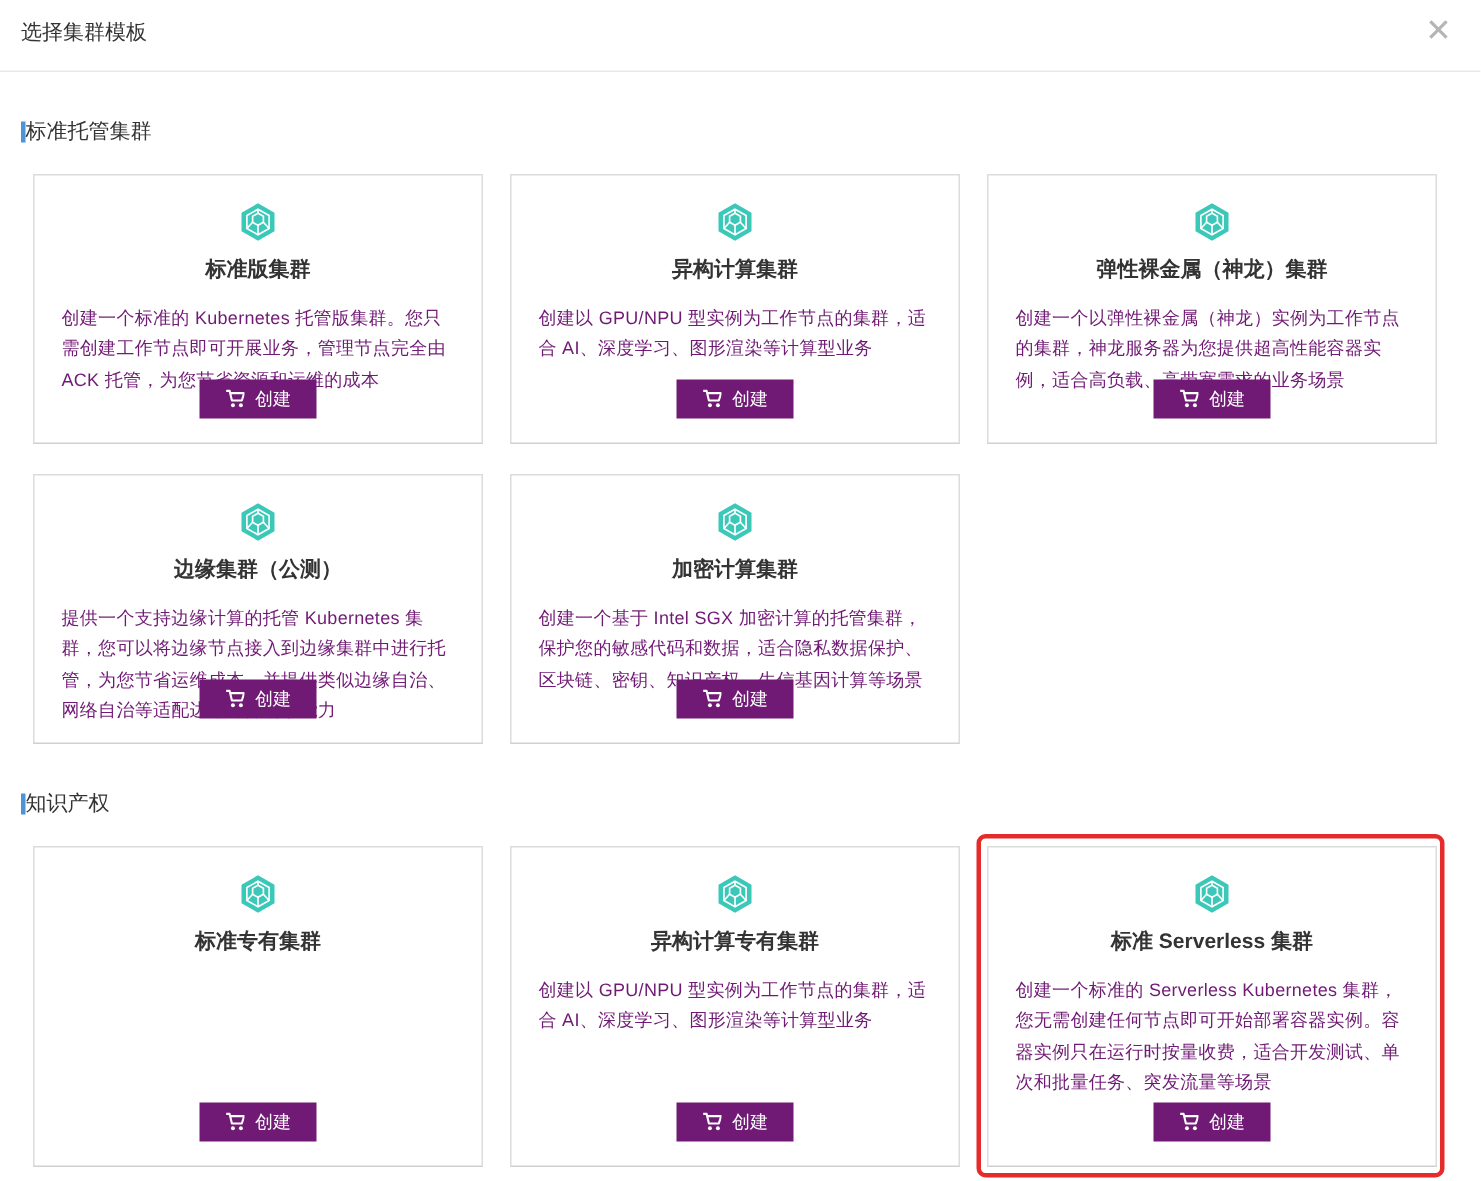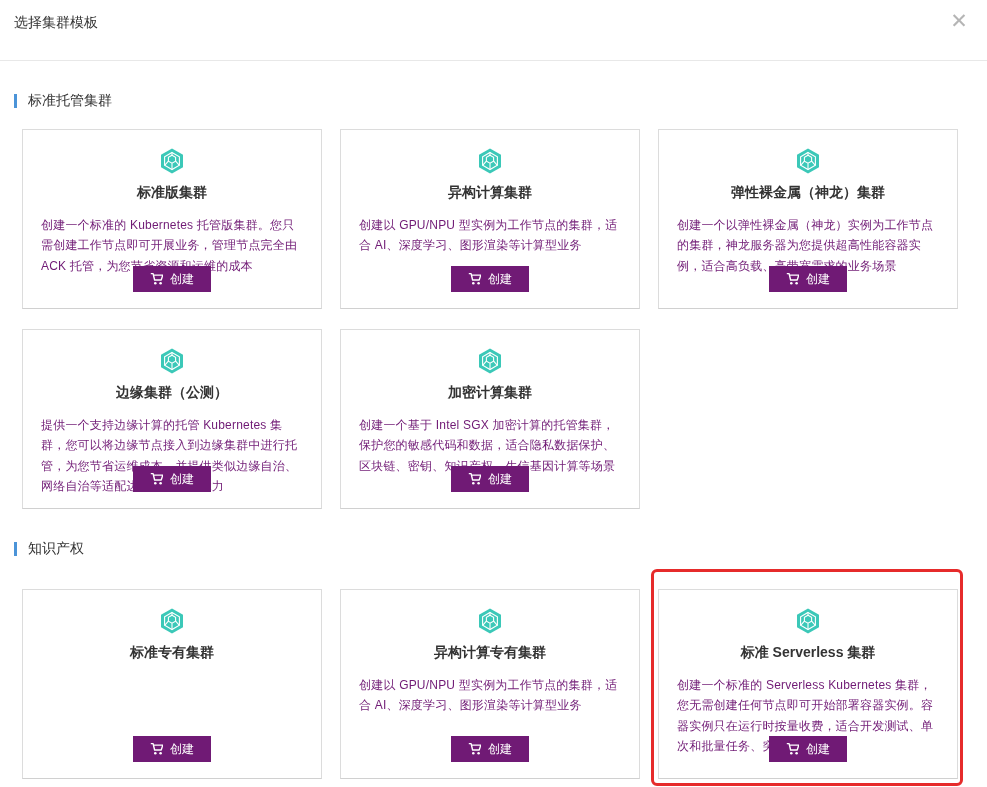--- a/index.html
+++ b/index.html
@@ -3,44 +3,44 @@
 <meta charset="utf-8">
 <style>
   html,body{margin:0;padding:0;background:#fff;}
   body{
     width:987px;height:787px;position:relative;overflow:hidden;
     font-family:"Liberation Sans","DejaVu Sans",sans-serif;
     -webkit-font-smoothing:antialiased;
   }
   
   .dlg-header{
-    position:relative;height:61px;box-sizing:border-box;
+    position:relative;height:48px;box-sizing:border-box;
     padding:13px 16px 0 14px;border-bottom:1px solid #e8e8e8;
   }
   .dlg-title{font-size:14px;color:#333;}
   .dlg-close{
     position:absolute;top:8px;right:16px;width:24px;height:24px;
     display:flex;align-items:center;justify-content:center;
     font-size:21px;line-height:1;color:#b5b5b5;cursor:pointer;user-select:none;
   }
   
   .section-heading{
-    display:flex;align-items:center;gap:11px;
+    display:flex;align-items:center;
     margin:32px 0 20px 14px;height:16px;
   }
   .section-bar{width:3px;height:14px;background:#4b94d8;}
   .section-title{font-size:14px;color:#333;}
   .cards-row{display:flex;gap:18px;margin:0 0 20px 22px;}
   
   .card{
     width:300px;height:180px;box-sizing:border-box;background:#fff;
     border:1px solid #dcdcdc;border-bottom-color:#d0d0d0;
     position:relative;padding:17px 18px 0 18px;
   }
-  .row3 .card{height:190px;margin-top:12px;}
+  .row3 .card{height:214px;}
   .card-head{display:flex;align-items:center;gap:9px;flex-direction:column;}
   .card-title{font-size:14px;font-weight:bold;color:#333;}
   .card-desc{
     margin-top:13px;font-size:12px;color:#701a75;line-height:1.7;
     letter-spacing:.2px;
   }
   .create-btn{
     position:absolute;left:50%;bottom:16px;transform:translateX(-50%);
     display:flex;align-items:center;gap:7px;
     background:#701a75;color:#fff;border:none;cursor:pointer;

